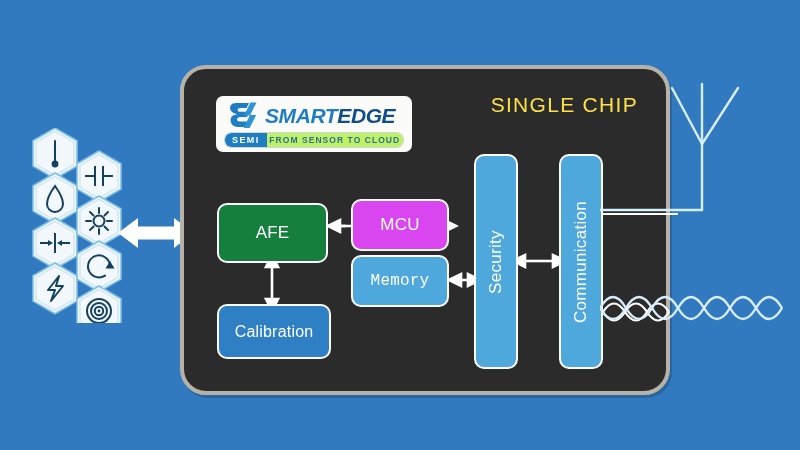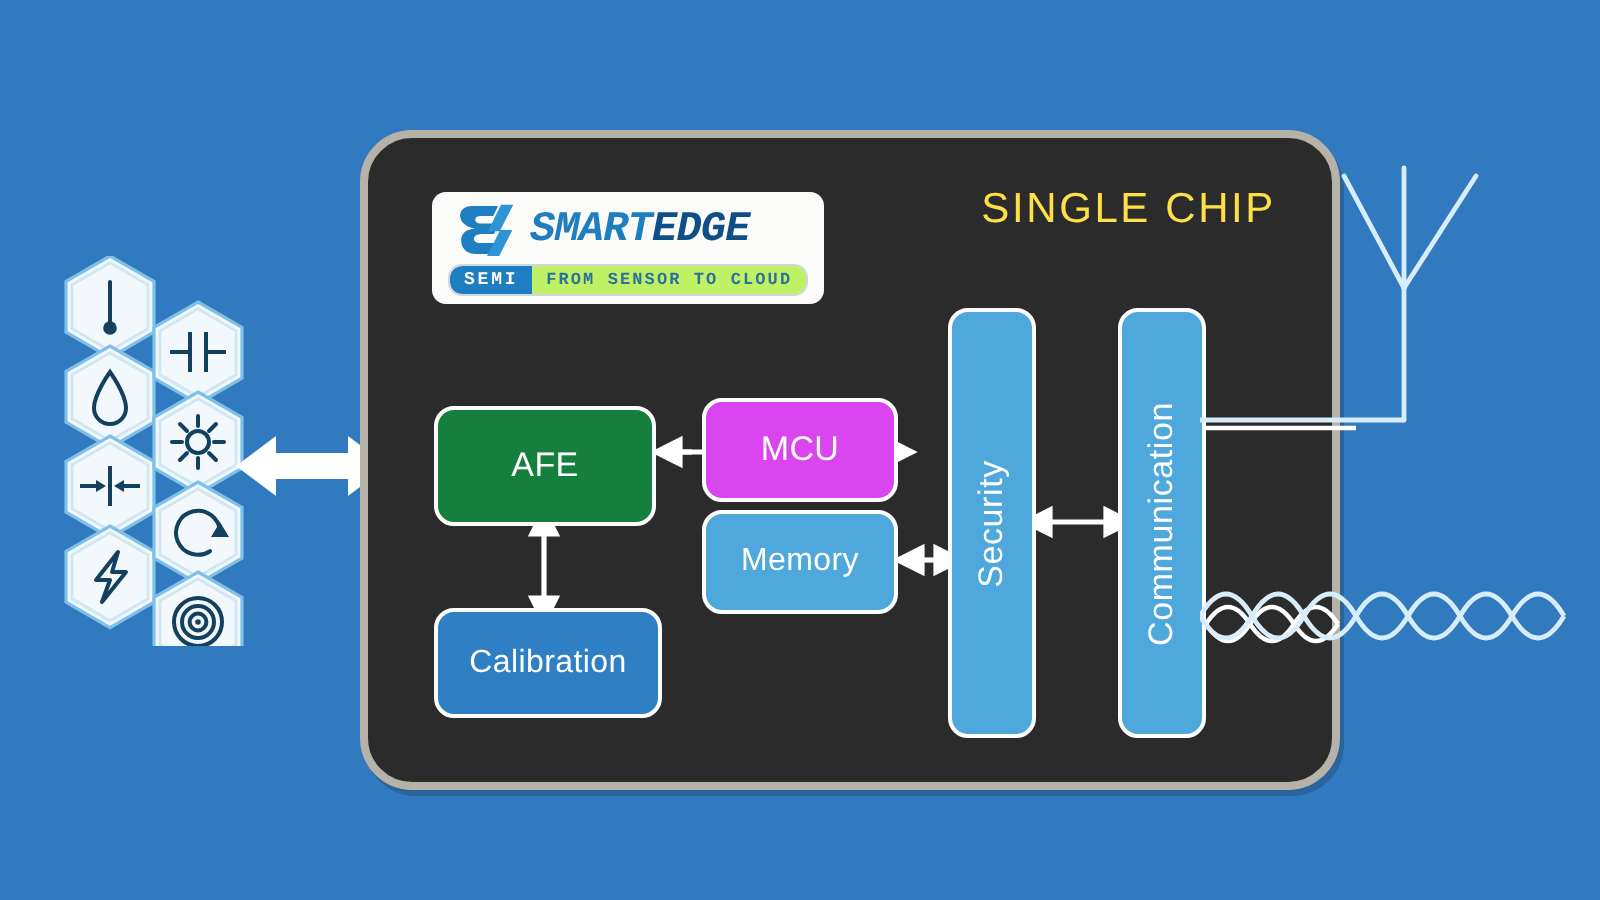--- a/index.html
+++ b/index.html
@@ -53,21 +53,20 @@
     top: 27px;
     width: 196px;
     height: 56px;
     background: #fbfbfa;
     border-radius: 7px;
     box-sizing: border-box;
     padding: 5px 8px 4px 8px;
     display: flex;
     flex-direction: column;
     justify-content: center;
-    font-family: Liberation Mono, monospace;
   }
   .logo-row-top {
     display: flex;
     align-items: center;
     height: 31px;
     padding-left: 4px;
   }
   .logo-mark {
     width: 30px;
     height: 28px;
@@ -146,20 +145,21 @@
   .blk-mcu {
     left: 167px; top: 130px;
     width: 98px; height: 52px;
     background: #d946ef;
   }
   .blk-mem {
     left: 167px; top: 186px;
     width: 98px; height: 52px;
     background: #4fa8dc;
     font-size: 16px;
+    font-family: Liberation Mono, monospace;
   }
   .blk-vert {
     background: #4fa8dc;
     width: 44px;
   }
   .blk-sec  { left: 290px; top: 85px;  height: 215px; }
   .blk-comm { left: 375px; top: 85px;  height: 215px; }
   .vert-text {
     transform: rotate(-90deg);
     white-space: nowrap;

